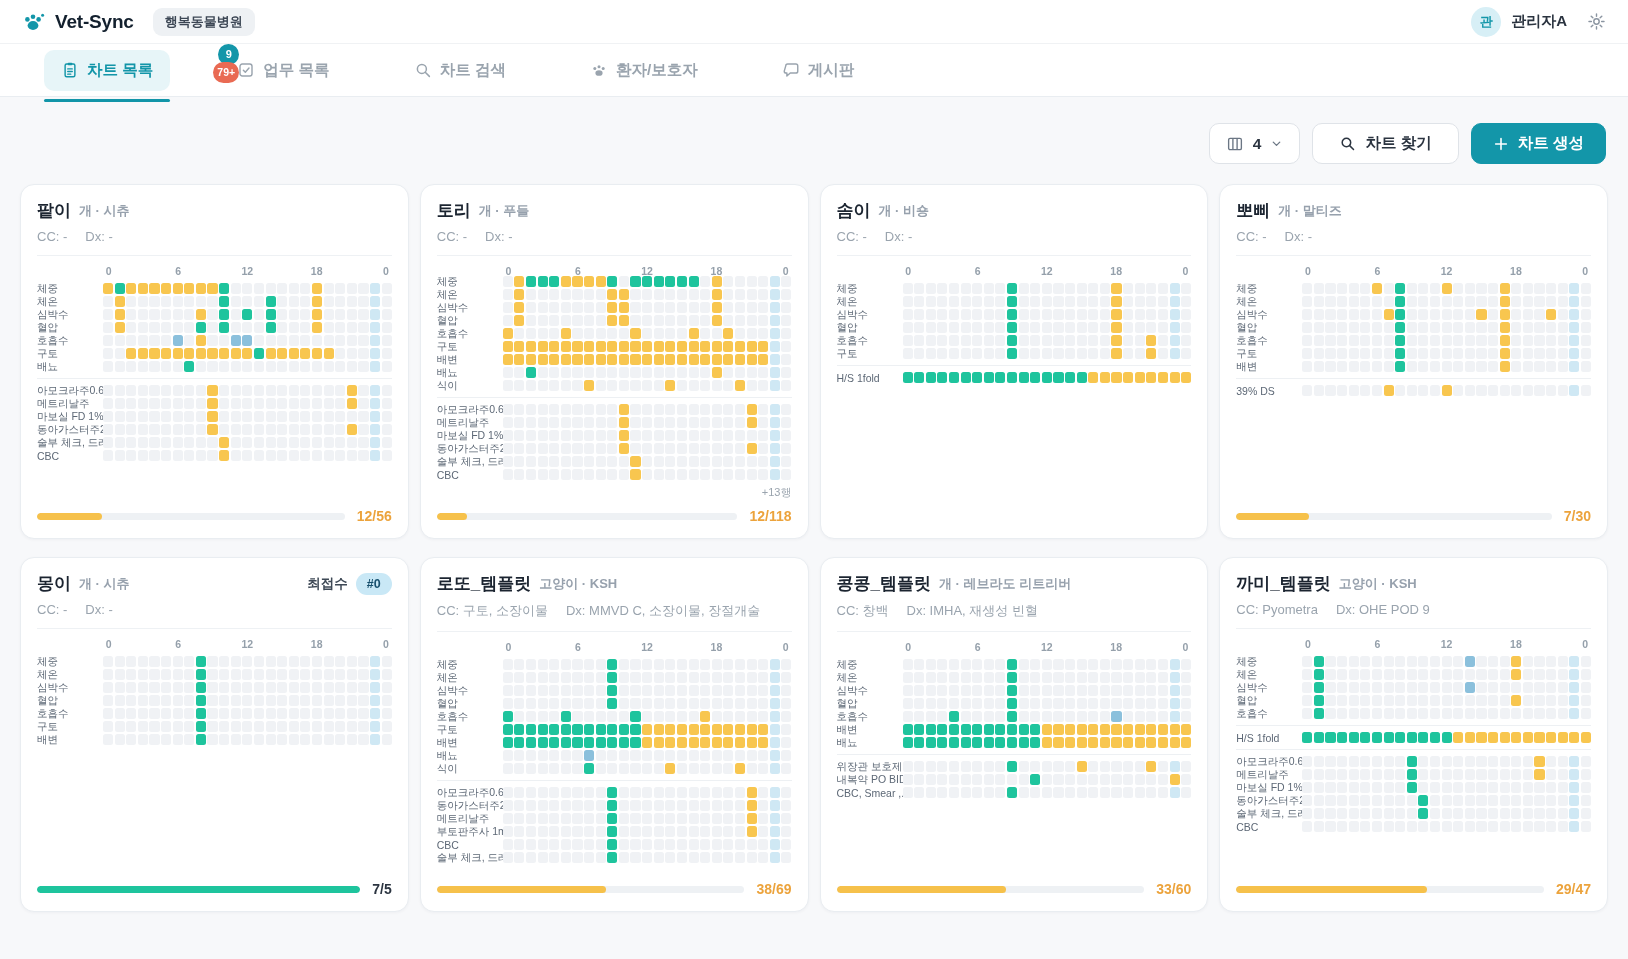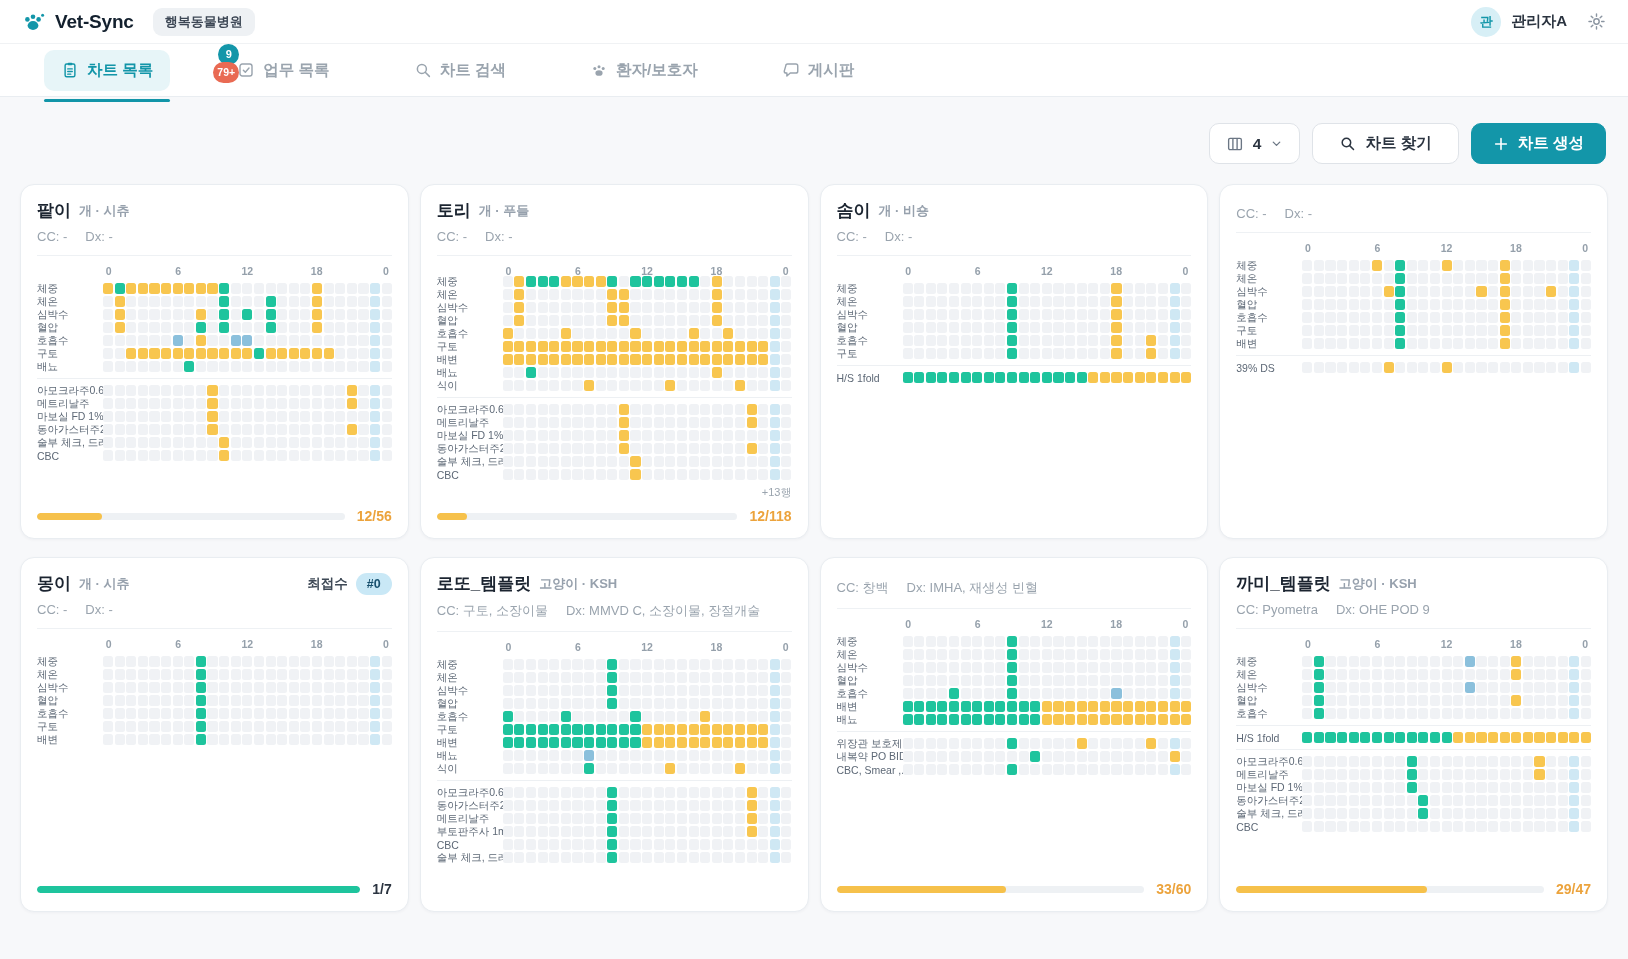--- a/index.html
+++ b/index.html
@@ -1346,20 +1346,24 @@
               <span class="cell" style="background: rgb(248, 198, 79);"></span>
               <span class="cell" style="background: rgb(248, 198, 79);"></span>
               <span class="cell" style="background: rgb(248, 198, 79);"></span>
               <span class="cell" style="background: rgb(248, 198, 79);"></span>
             </div>
           </div>
         </div>
       </div>
     </article>
     <article class="card">
+      <div class="head">
+        <span class="pet-name">뽀삐</span>
+        <span class="species">개 · 말티즈</span>
+      </div>
       <div class="sub">
         <span>CC: -</span>
         <span>Dx: -</span>
       </div>
       <div class="axis">
         <span style="left: 2%;">0</span>
         <span style="left: 26%;">6</span>
         <span style="left: 50%;">12</span>
         <span style="left: 74%;">18</span>
         <span style="left: 98%;">0</span>
@@ -1602,20 +1606,26 @@
               <span class="cell" style="background: rgb(240, 242, 245);"></span>
               <span class="cell" style="background: rgb(240, 242, 245);"></span>
               <span class="cell" style="background: rgb(240, 242, 245);"></span>
               <span class="cell" style="background: rgb(240, 242, 245);"></span>
               <span class="cell" style="background: rgb(240, 242, 245);"></span>
               <span class="cell" style="background: rgb(207, 232, 244);"></span>
               <span class="cell" style="background: rgb(240, 242, 245);"></span>
             </div>
           </div>
         </div>
+      </div>
+      <div class="foot">
+        <div class="bar">
+          <div class="fill" style="width: 23%; background: rgb(246, 193, 75);"></div>
+        </div>
+        <span class="frac" style="color: rgb(236, 163, 60);">7/30</span>
       </div>
     </article>
     <article class="card">
       <div class="head">
         <span class="pet-name">몽이</span>
         <span class="species">개 · 시츄</span>
         <div class="recv">
           <span class="recv-label">최접수</span>
           <span class="recv-pill">#0</span>
         </div>
@@ -1842,21 +1852,21 @@
               <span class="cell" style="background: rgb(207, 232, 244);"></span>
               <span class="cell" style="background: rgb(240, 242, 245);"></span>
             </div>
           </div>
         </div>
       </div>
       <div class="foot">
         <div class="bar">
           <div class="fill" style="width: 100%; background: rgb(30, 196, 157);"></div>
         </div>
-        <span class="frac" style="color: rgb(43, 52, 64);">1/7</span>
+        <span class="frac" style="color: rgb(43, 52, 64);">7/5</span>
       </div>
     </article>
     <article class="card">
       <div class="head">
         <span class="pet-name">로또_템플릿</span>
         <span class="species">고양이 · KSH</span>
       </div>
       <div class="sub">
         <span>CC: 구토, 소장이물</span>
         <span>Dx: MMVD C, 소장이물, 장절개술</span>
@@ -2317,22 +2327,32 @@
               <span class="cell" style="background: rgb(240, 242, 245);"></span>
               <span class="cell" style="background: rgb(240, 242, 245);"></span>
               <span class="cell" style="background: rgb(240, 242, 245);"></span>
               <span class="cell" style="background: rgb(240, 242, 245);"></span>
               <span class="cell" style="background: rgb(207, 232, 244);"></span>
               <span class="cell" style="background: rgb(240, 242, 245);"></span>
             </div>
           </div>
         </div>
       </div>
+      <div class="foot">
+        <div class="bar">
+          <div class="fill" style="width: 55%; background: rgb(246, 193, 75);"></div>
+        </div>
+        <span class="frac" style="color: rgb(236, 163, 60);">38/69</span>
+      </div>
     </article>
     <article class="card">
+      <div class="head">
+        <span class="pet-name">콩콩_템플릿</span>
+        <span class="species">개 · 레브라도 리트리버</span>
+      </div>
       <div class="sub">
         <span>CC: 창백</span>
         <span>Dx: IMHA, 재생성 빈혈</span>
       </div>
       <div class="axis">
         <span style="left: 2%;">0</span>
         <span style="left: 26%;">6</span>
         <span style="left: 50%;">12</span>
         <span style="left: 74%;">18</span>
         <span style="left: 98%;">0</span>

